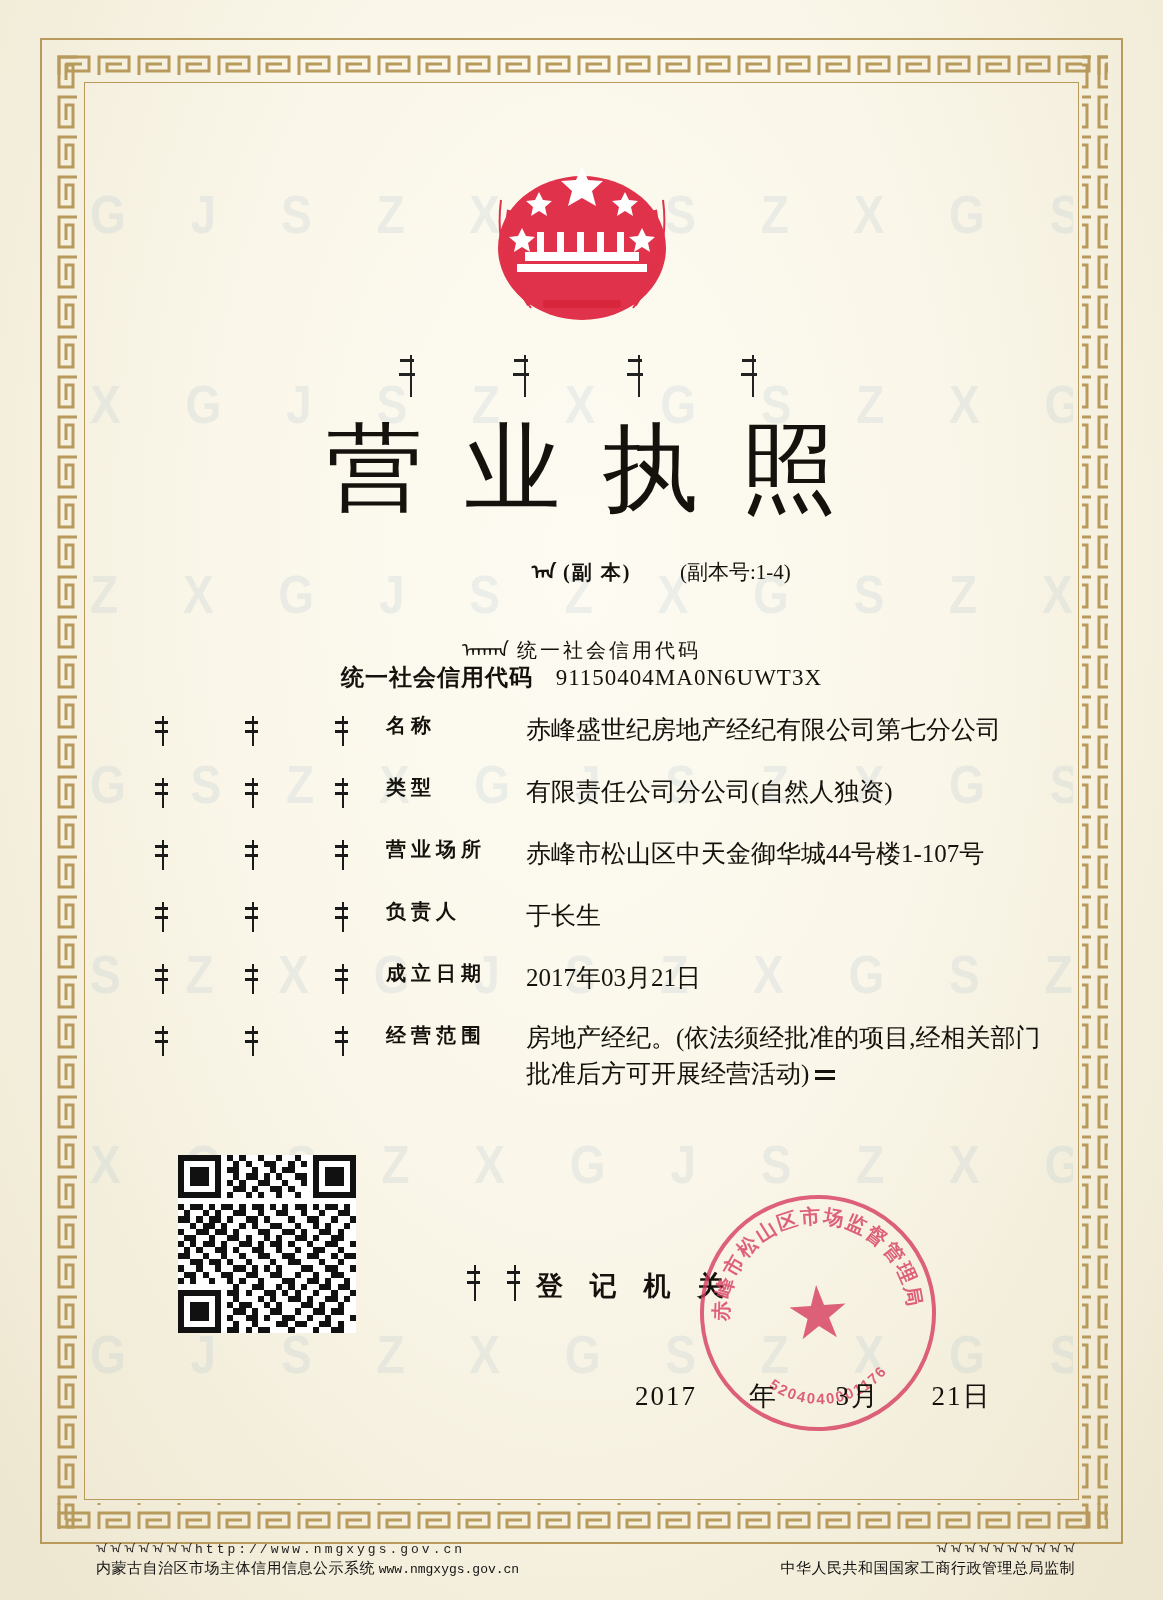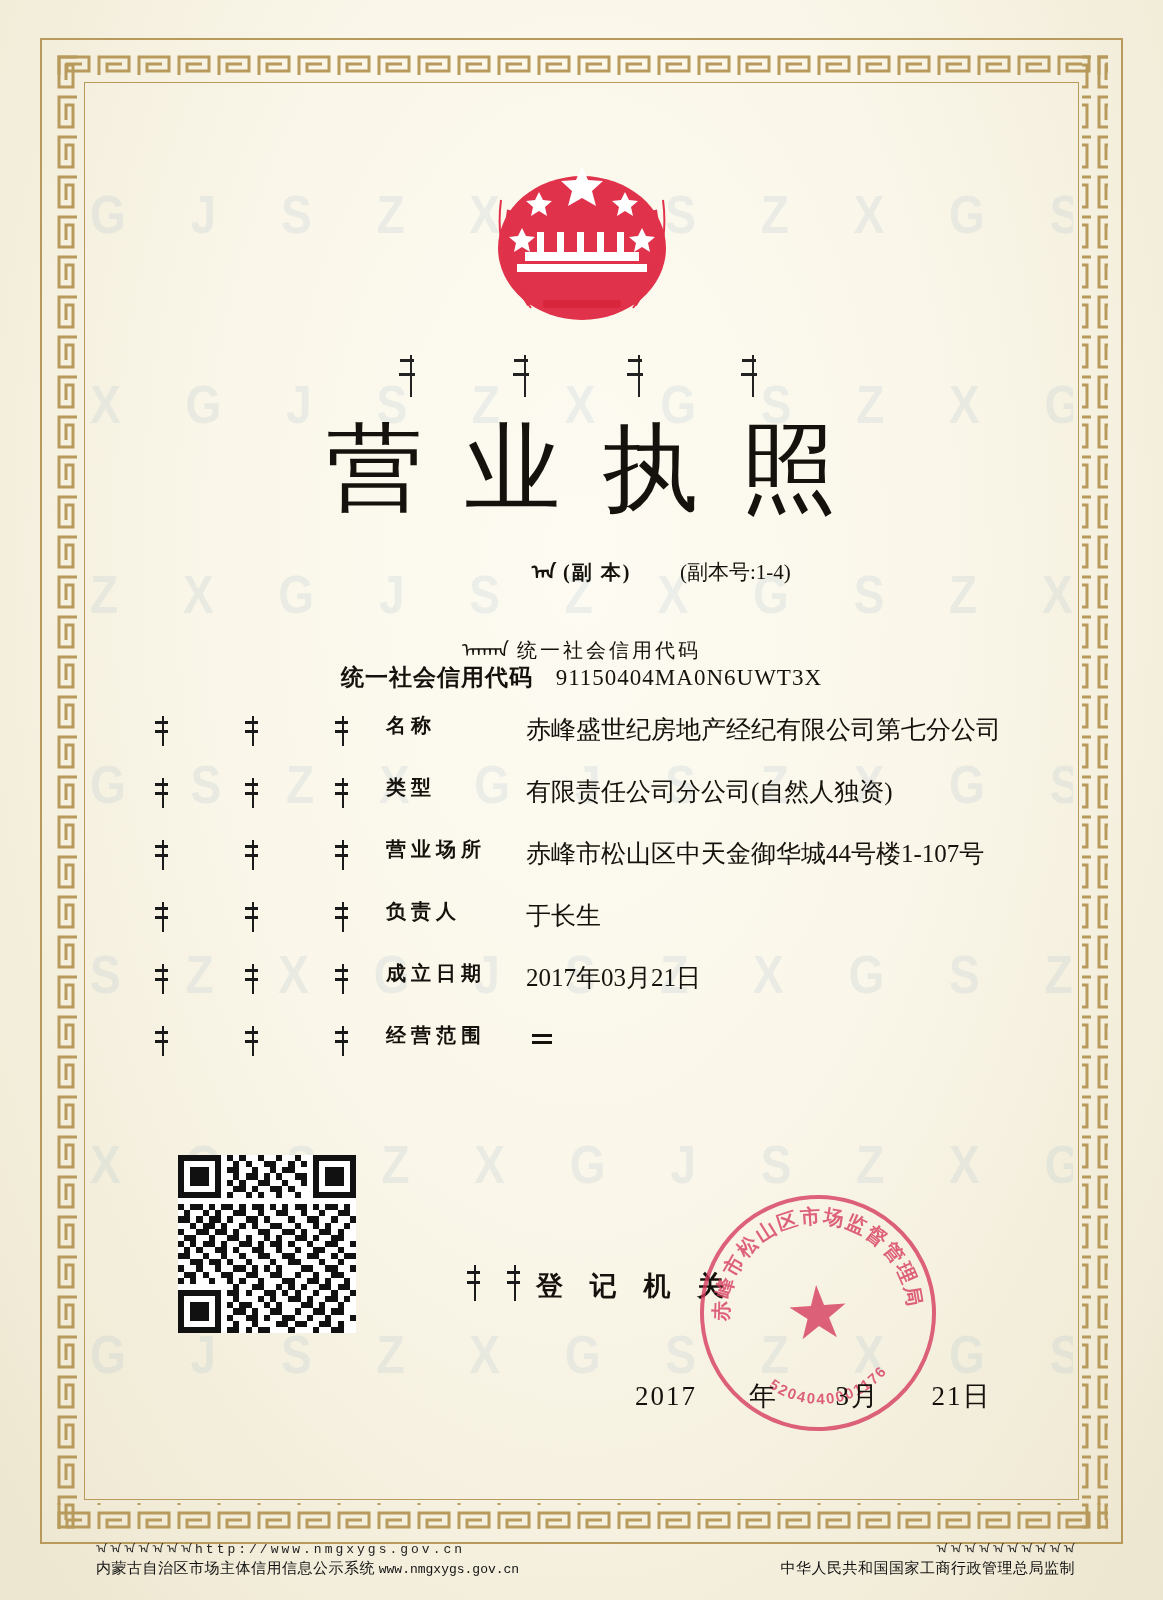--- a/index.html
+++ b/index.html
@@ -291,21 +291,21 @@
     </div>
 
 
     <div class="row" style="min-height:86px">
       <span class="mn">
           <i></i>
           <i></i>
           <i></i>
         </span>
       <span class="label">经 营 范 围</span>
-      <span class="value multi"><span class="endmark"></span></span>
+      <span class="value multi"><span>房地产经纪。(依法须经批准的项目,经相关部门批准后方可开展经营活动)</span><span class="endmark"></span></span>
     </div>
 
   </div>
 
   <svg class="qr" viewBox="0 0 29 29" shape-rendering="crispEdges">
     <rect width="29" height="29" fill="#fff"></rect>
     <g fill="#111">
       <path d="M0 0h7v7H0z"></path>
         <path d="M1 1h5v5H1z" fill="#fff"></path>
         <path d="M2 2h3v3H2z"></path>

